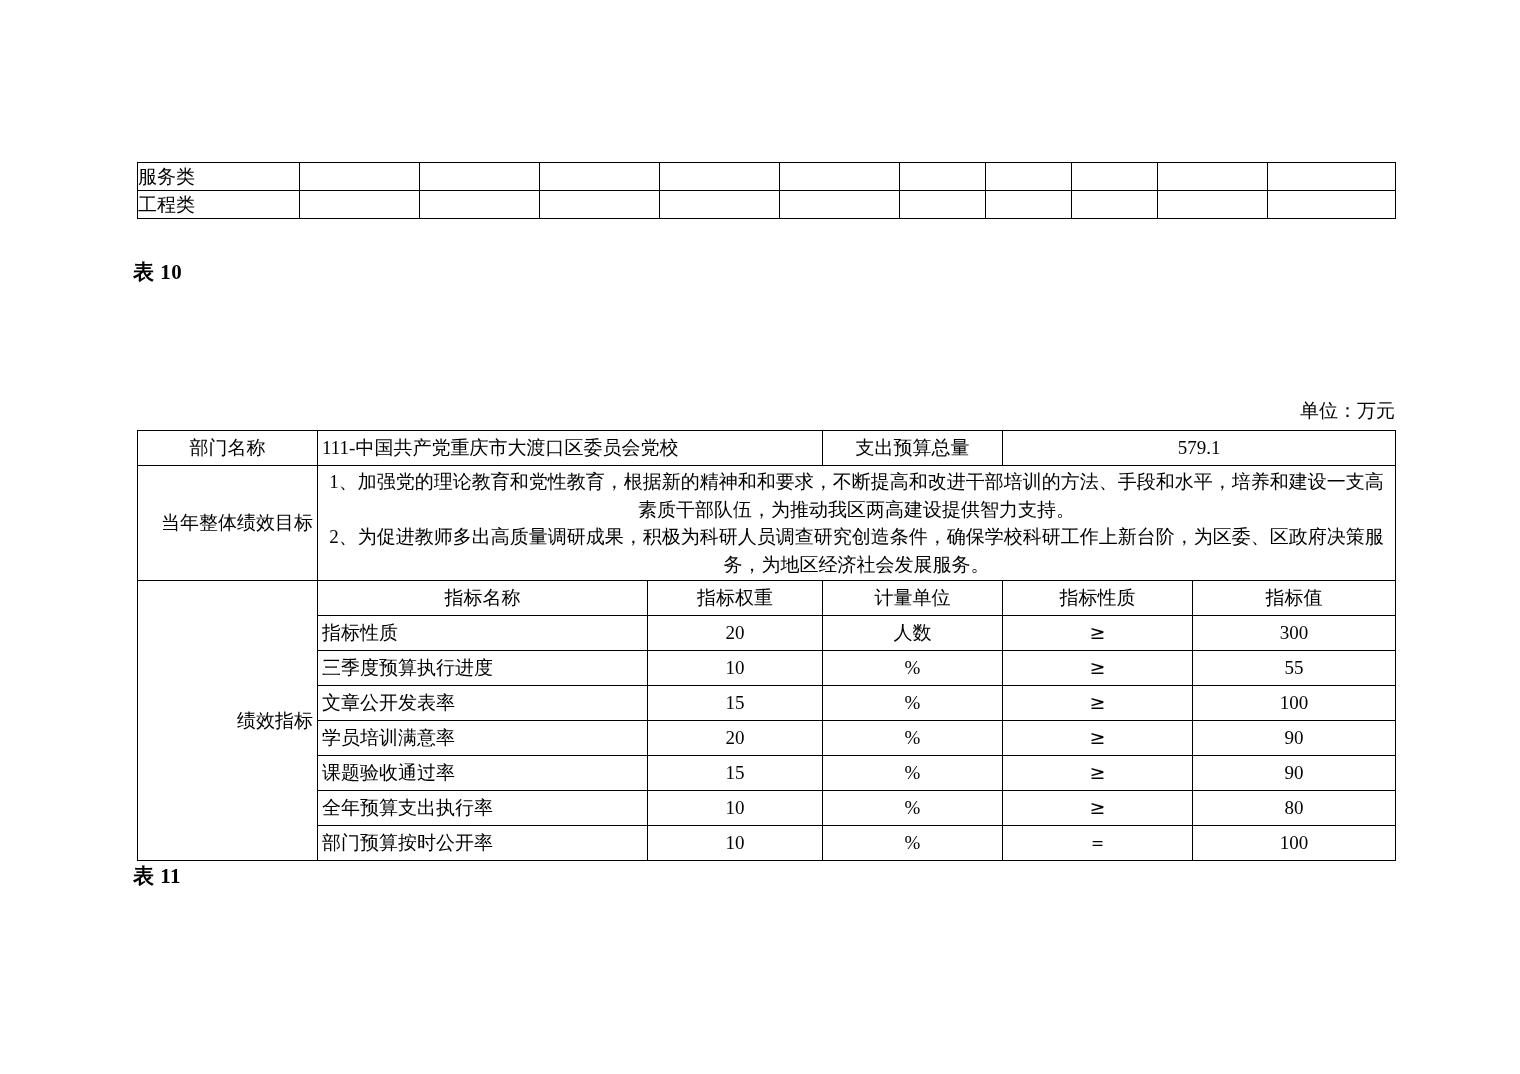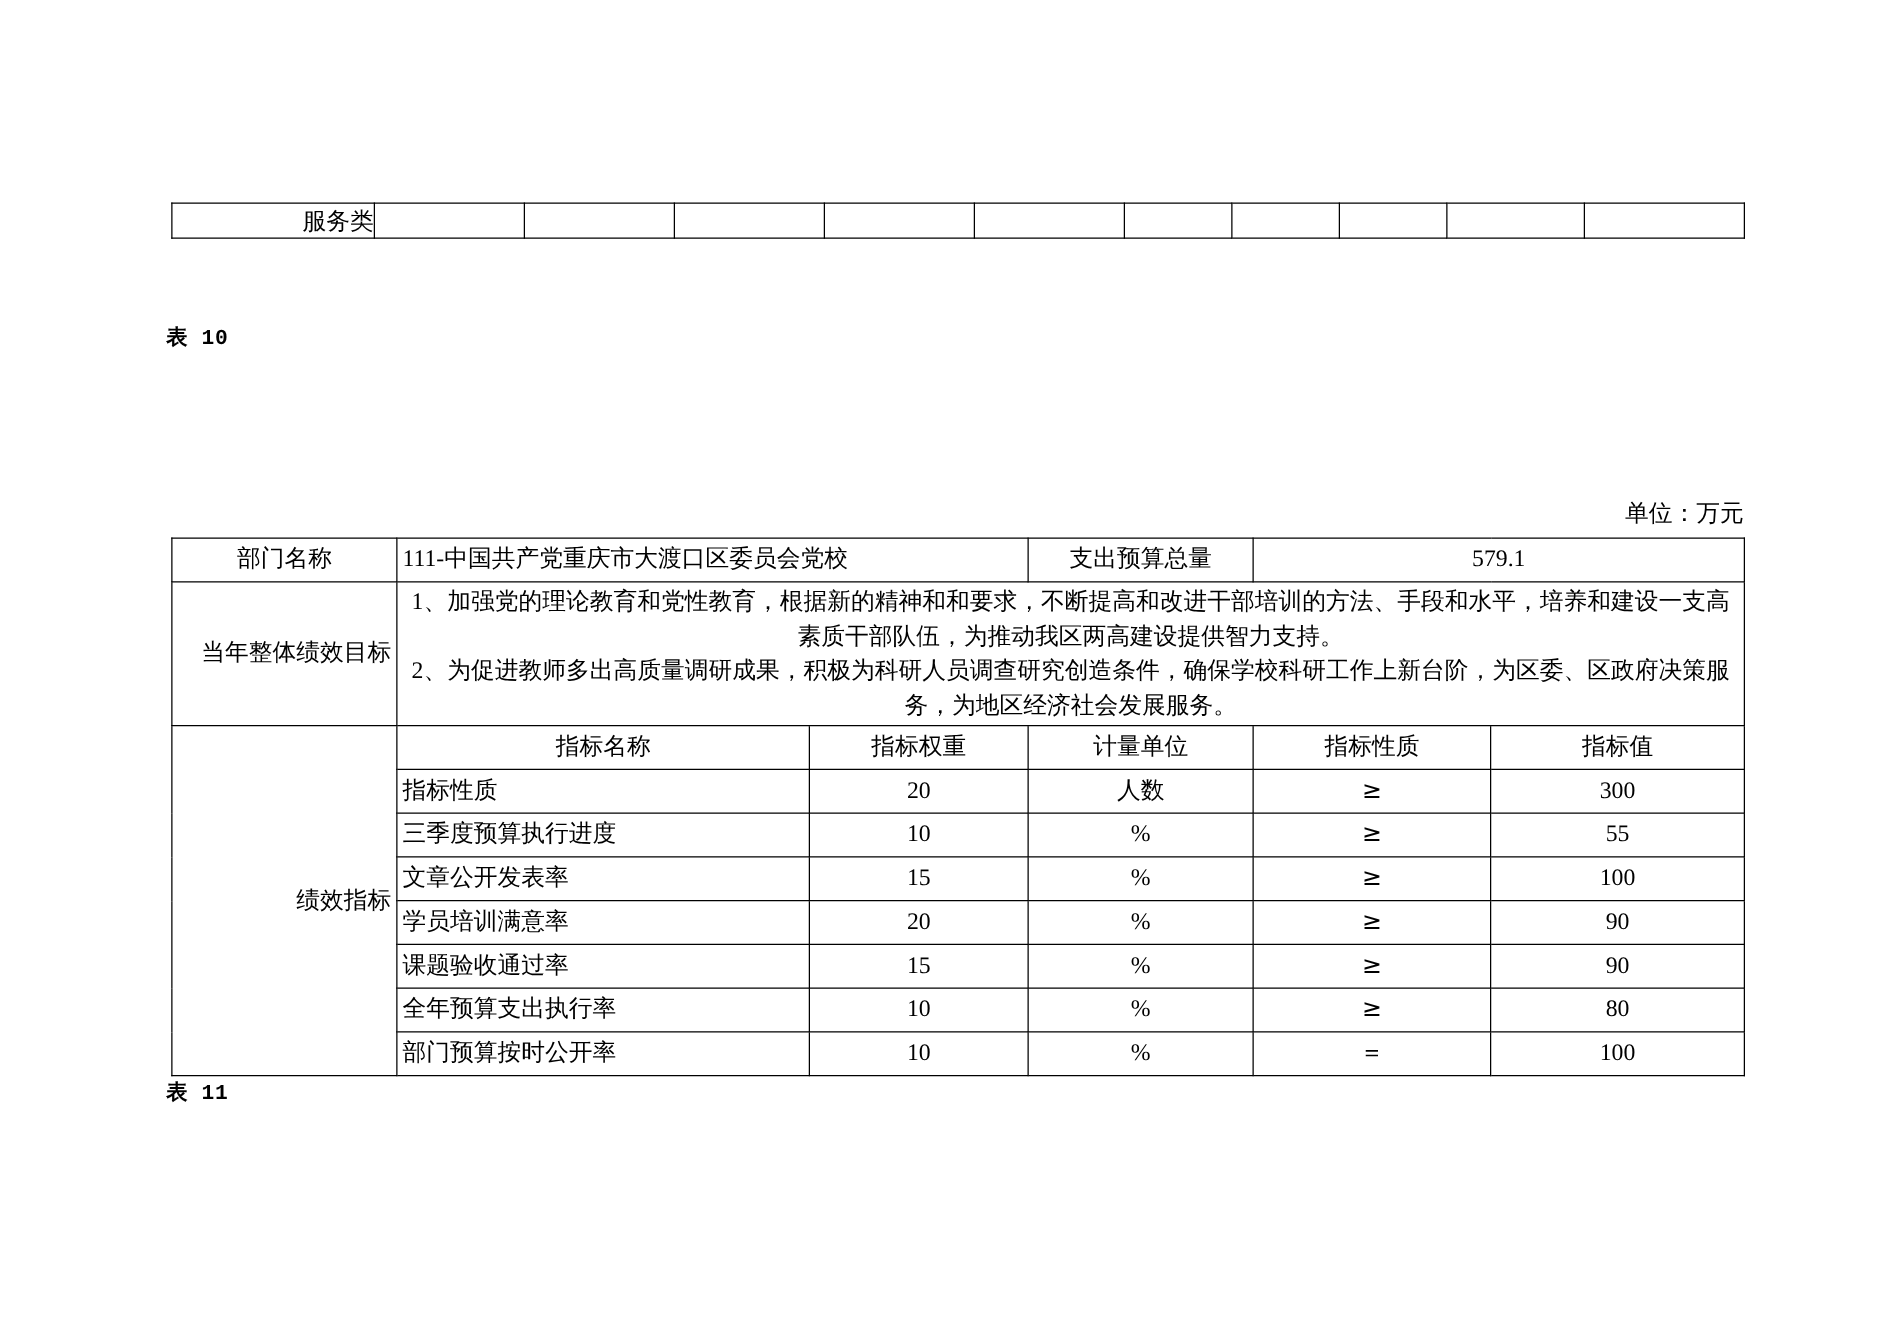--- a/index.html
+++ b/index.html
@@ -28,32 +28,32 @@
     left: 137px;
     top: 162px;
     width: 1258px;
     border-collapse: collapse;
     table-layout: fixed;
   }
   .top-table td {
     border: 1px solid #000;
     height: 27px;
     font-size: 19px;
-    text-align: right;
+    text-align: left;
     vertical-align: middle;
     padding: 0;
     margin-top: 28px;
   }
 
   
   .table-label {
     position: absolute;
-    font-family: Liberation Mono, monospace;
+    font-family: Liberation Serif, serif;
     font-weight: bold;
-    font-size: 17px;
+    font-size: 21px;
     letter-spacing: 0.5px;
   }
   #label-10 { left: 133px; top: 258px; }
   #label-11 { left: 133px; top: 862px; }
 
   
   .doc-title {
     position: absolute;
     left: 0;
     top: 322px;
@@ -131,20 +131,33 @@
         <td></td>
         <td></td>
         <td></td>
         <td></td>
         <td></td>
         <td></td>
         <td></td>
         <td></td>
         <td></td>
       </tr>
+      <tr>
+        <td class="c">工程类</td>
+        <td></td>
+        <td></td>
+        <td></td>
+        <td></td>
+        <td></td>
+        <td></td>
+        <td></td>
+        <td></td>
+        <td></td>
+        <td></td>
+      </tr>
     </tbody>
   </table>
 
   <div class="table-label" id="label-10">表 10</div>
 
 
   <div class="unit-note">单位：万元</div>
 
   <table class="perf-table">
     <colgroup>

